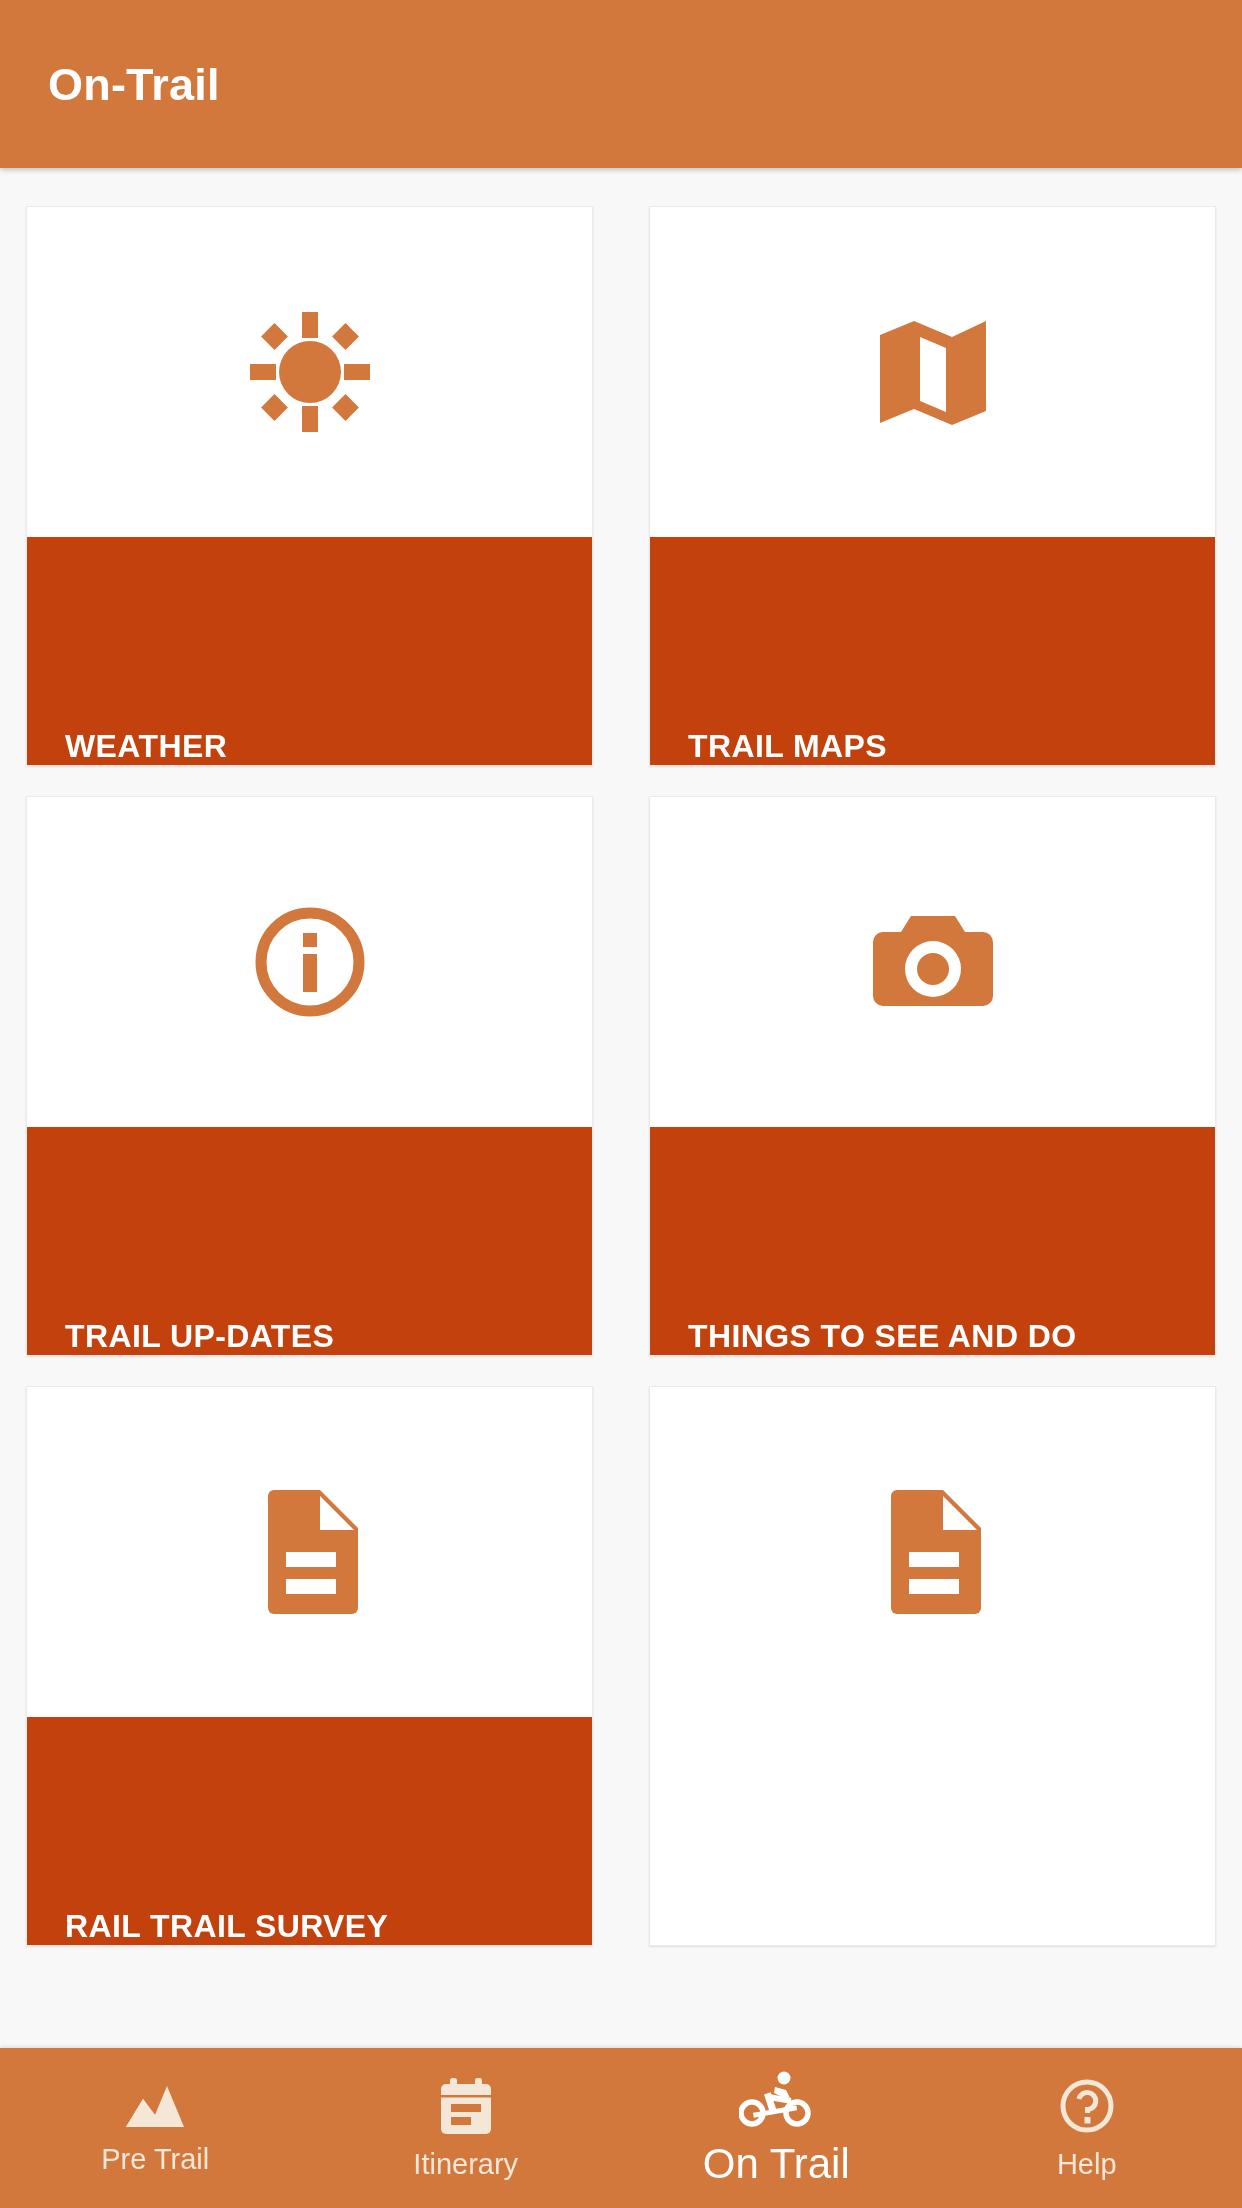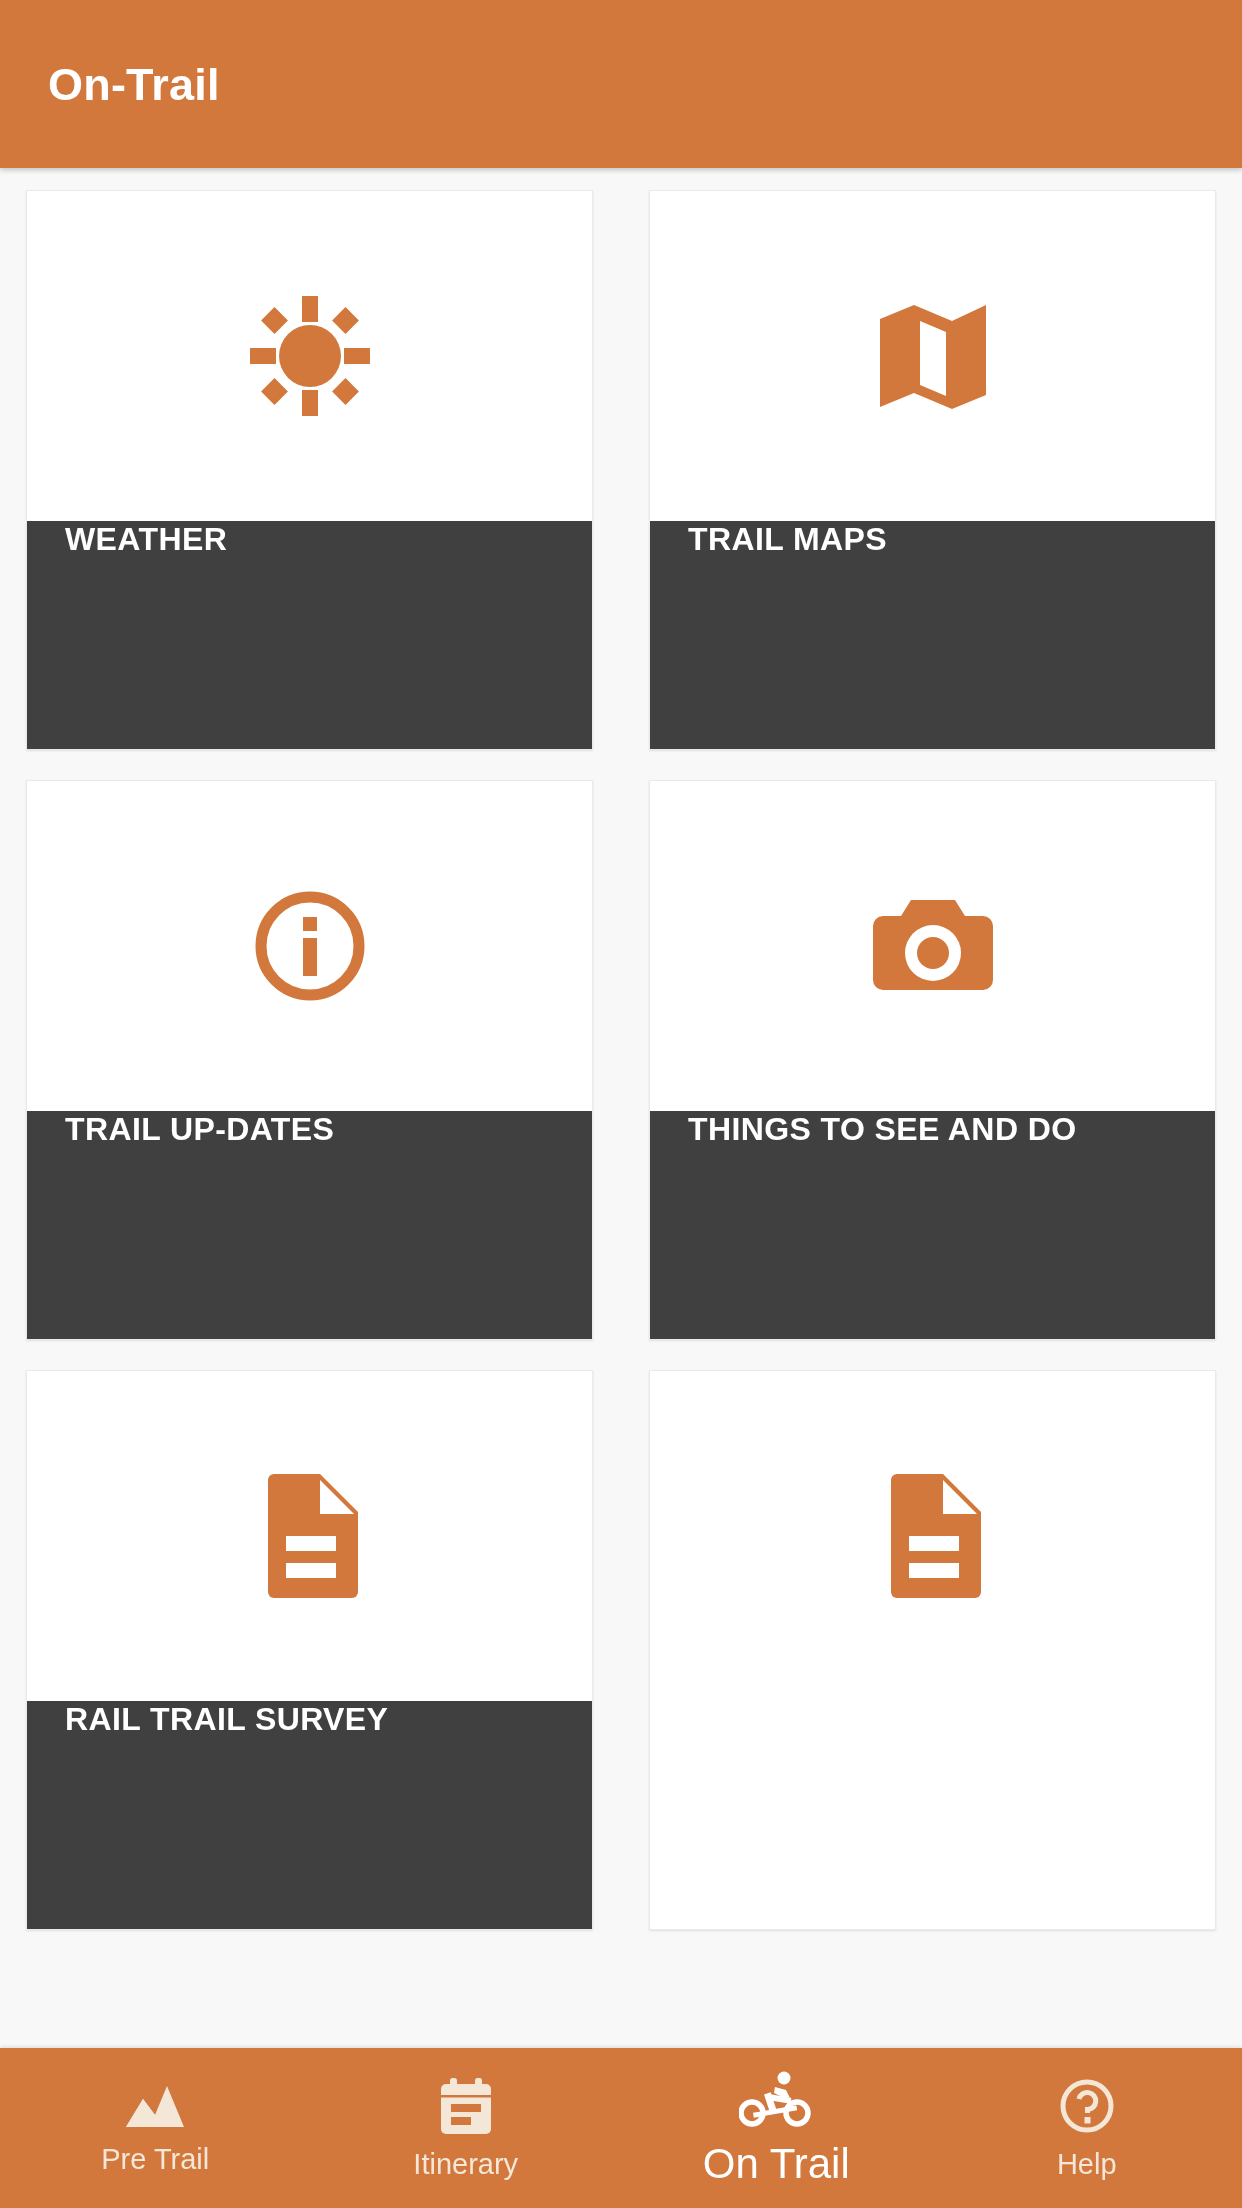--- a/index.html
+++ b/index.html
@@ -13,20 +13,21 @@
     font-family: "Liberation Sans", sans-serif;
     overflow: hidden;
   }
   .app {
     position: relative;
     width: 1242px;
     height: 2208px;
     display: flex;
     flex-direction: column;
     background: #f8f8f8;
+    gap: 16px;
   }
 
   
   .appbar {
     height: 168px;
     flex: 0 0 168px;
     background: #d2783c;
     display: flex;
     align-items: center;
     box-sizing: border-box;
@@ -71,23 +72,23 @@
   }
   .tile-icon-area {
     flex: 0 0 330px;
     background: #ffffff;
     display: flex;
     align-items: center;
     justify-content: center;
   }
   .tile-label-area {
     flex: 1 1 auto;
-    background: #404040;
-    display: flex;
-    align-items: flex-start;
+    background: #c2410c;
+    display: flex;
+    align-items: flex-end;
     padding-left: 38px;
     box-sizing: border-box;
   }
   .tile-label {
     color: #ffffff;
     font-size: 32px;
     font-weight: bold;
     letter-spacing: 0.4px;
     line-height: 1.15;
   }

